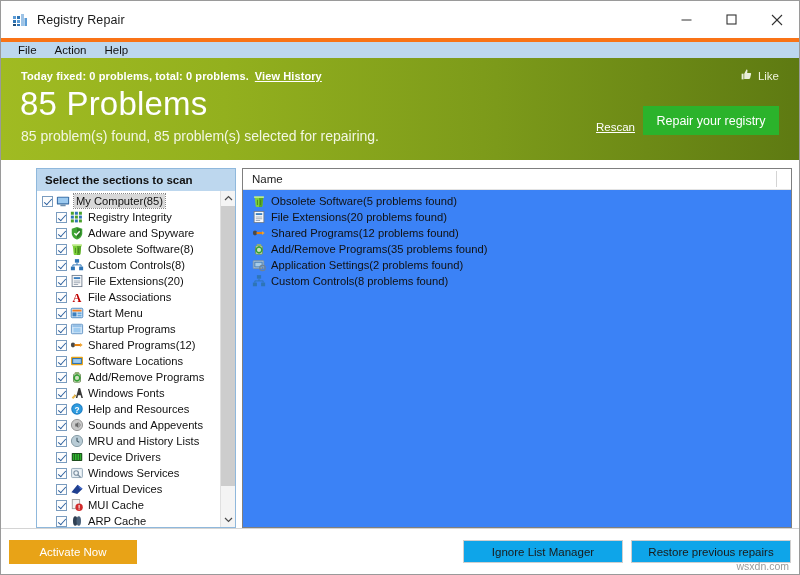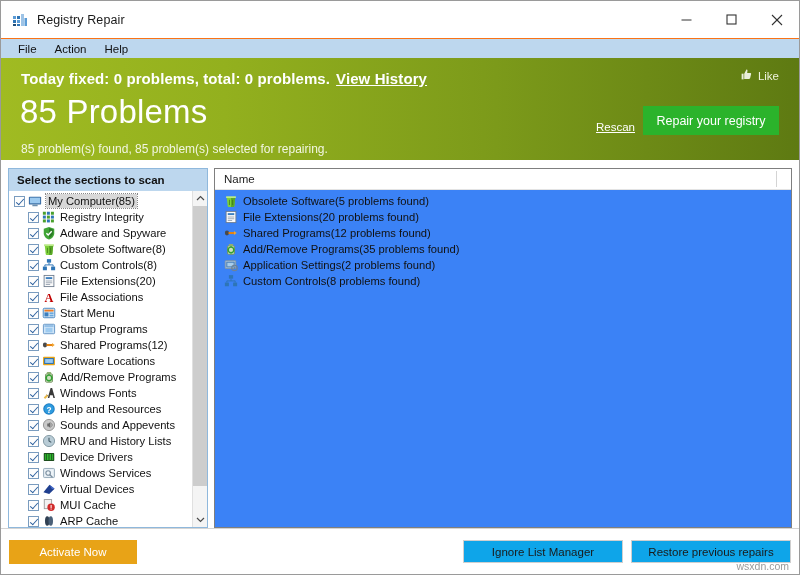--- a/index.html
+++ b/index.html
@@ -38,52 +38,52 @@
     cursor: default;
   }
   .winbtn svg { display: block; }
 
   
   .menubar {
     height: 18px; min-height: 20px;
     background: #bdd7ee;
     display: flex; align-items: center;
     padding-left: 8px;
-    border-top: 1px solid #f97316;
+    border-top: 4px solid #f97316;
   }
   .menuitem {
     font-size: 11.5px; color: #111;
     padding: 0 9px; line-height: 20px; height: 20px;
     cursor: default;
   }
 
   
   .banner {
     height: 102px; min-height: 102px;
     background: linear-gradient(to right, #a0bb22 0%, #93b01e 28%, #7c9a1a 62%, #5e7a12 100%);
     position: relative;
     color: #ffffff;
   }
   .banner-today {
     position: absolute; left: 20px; top: 12px;
-    font-size: 15px; font-weight: bold; color: #ffffff;
+    font-size: 11px; font-weight: bold; color: #ffffff;
     letter-spacing: .1px;
   }
   .view-history {
     color: #ffffff; font-weight: bold; text-decoration: underline;
     margin-left: 6px; cursor: pointer;
   }
   .banner-big {
-    position: absolute; left: 19px; top: 33px;
+    position: absolute; left: 19px; top: 25px;
     font-size: 33px; font-weight: 300; color: #ffffff;
     letter-spacing: .2px; line-height: 42px;
   }
   .banner-sub {
-    position: absolute; left: 20px; top: 84px;
-    font-size: 12px; color: #f2f6e2;
+    position: absolute; left: 20px; top: 70px;
+    font-size: 14px; color: #f2f6e2;
   }
   .like-box {
     position: absolute; right: 20px; top: 10px;
     display: flex; align-items: center; gap: 5px;
     font-size: 11.5px; color: #eef3dc; cursor: pointer; justify-content: flex-end;
   }
   .rescan {
     position: absolute; right: 164px; top: 63px;
     font-size: 11.5px; color: #ffffff; text-decoration: underline;
     cursor: pointer;
@@ -106,20 +106,21 @@
     background: #ffffff;
     min-height: 0;
   }
 
   
   .leftpanel {
     width: 200px; min-width: 200px;
     display: flex; flex-direction: column;
     border: 1px solid #8fb8dc;
     background: #ffffff;
+    margin-left: 28px;
   }
   .left-header {
     height: 22px; min-height: 22px;
     background: #bdd7ee;
     display: flex; align-items: center;
     padding-left: 8px;
     font-size: 11.5px; font-weight: bold; color: #111;
   }
   .tree-wrap {
     flex: 1; position: relative; display: flex;

